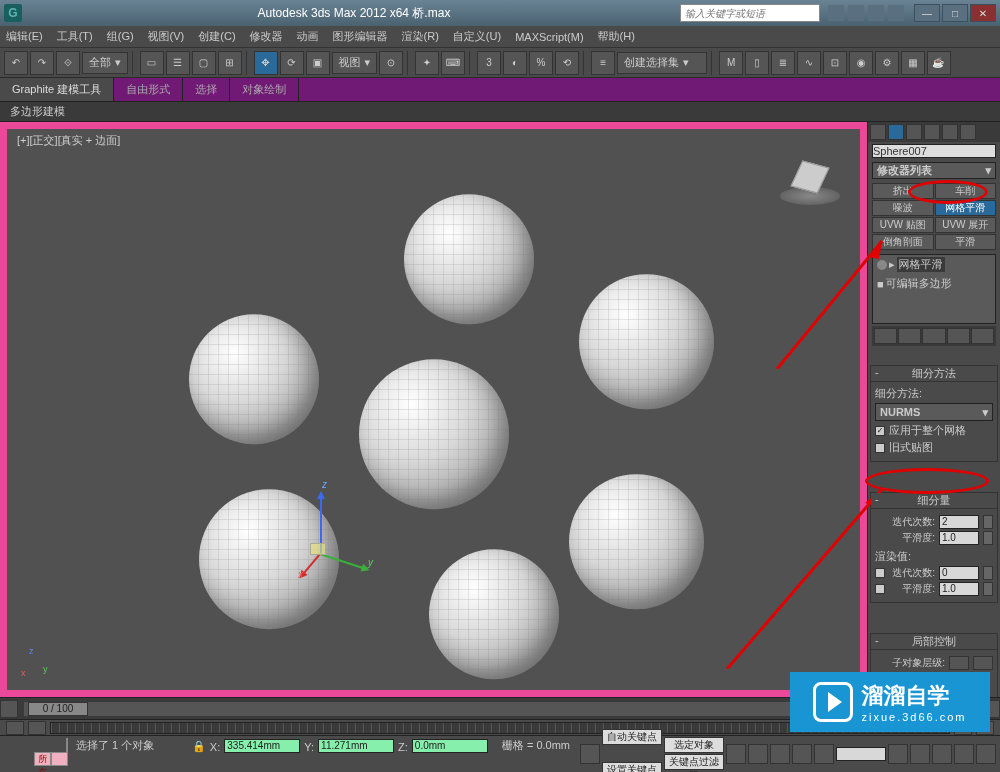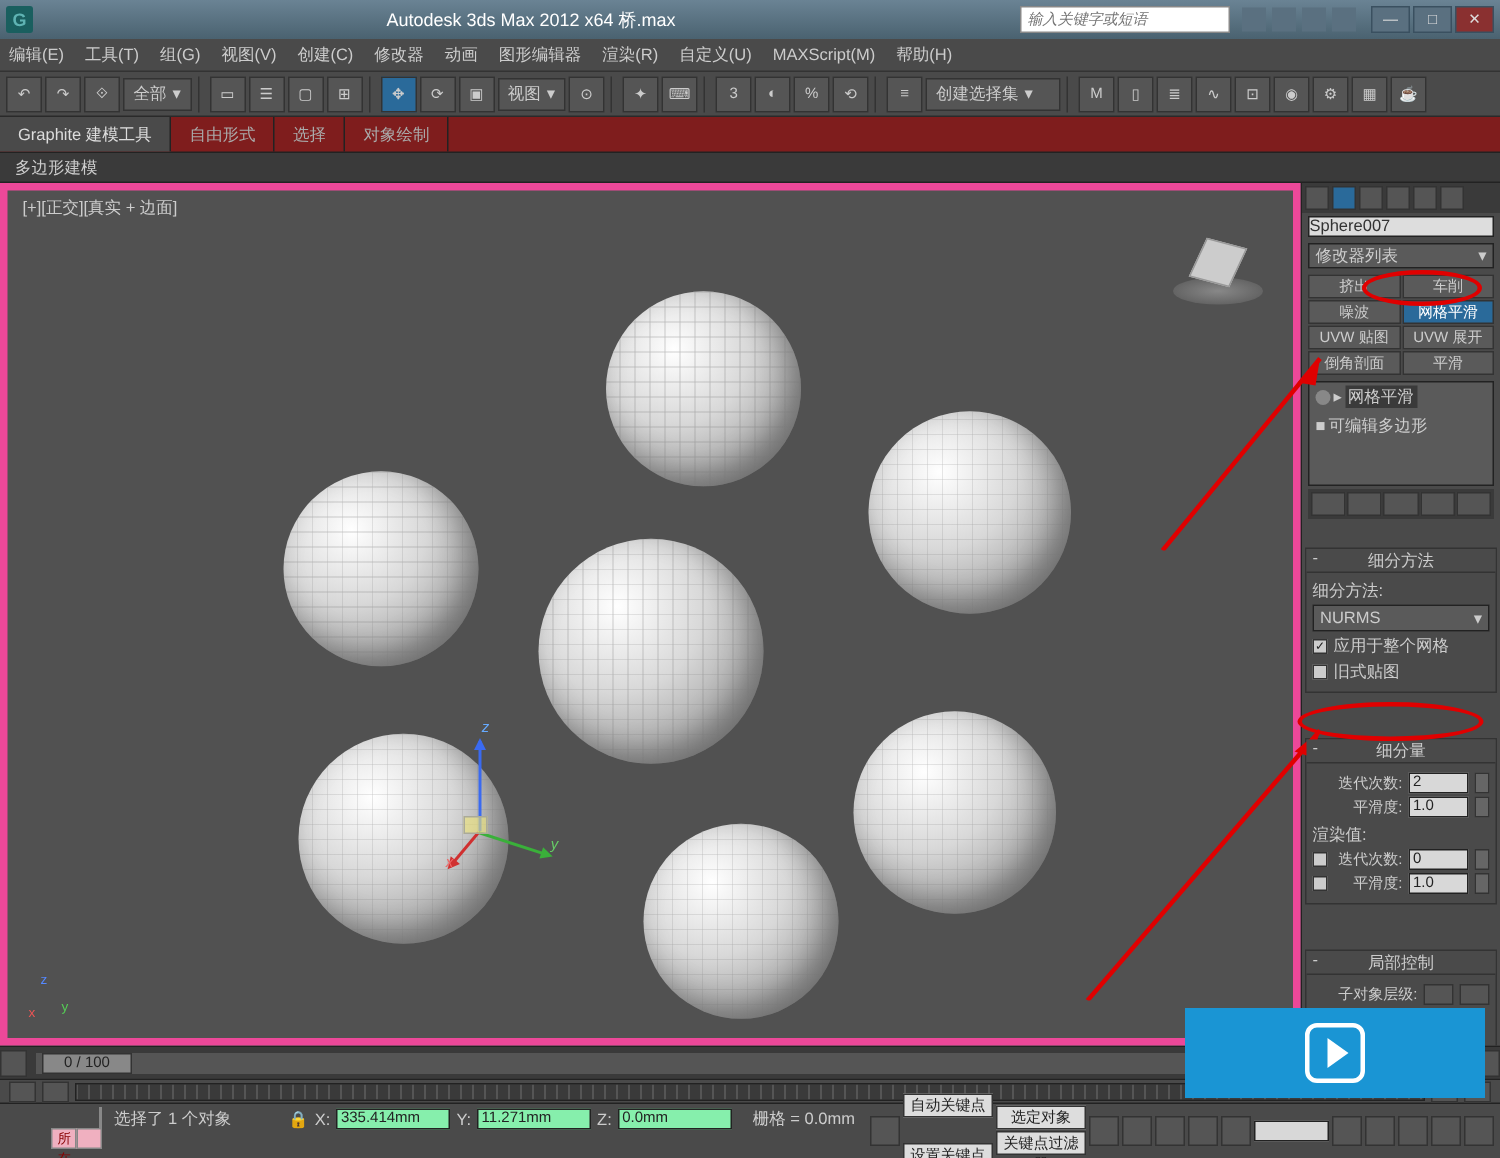--- a/index.html
+++ b/index.html
@@ -21,28 +21,28 @@
     .menubar span { cursor: default; }
     
     
     .toolbar { height: 30px; background: #4a4a4a; border-bottom: 1px solid #2a2a2a; display: flex; align-items: center; padding: 0 4px; gap: 2px; }
     .tbtn { width: 24px; height: 24px; background: #555; border: 1px solid #333; display: flex; align-items: center; justify-content: center; color: #ccc; font-size: 10px; }
     .tbtn.active { background: #2a6a9a; }
     .tsep { width: 4px; height: 24px; border-left: 1px solid #333; margin: 0 2px; }
     .tdrop { height: 22px; background: #555; border: 1px solid #333; padding: 0 6px; color: #ccc; display: flex; align-items: center; gap: 4px; }
     
     
-    .ribbon { height: 24px; background: #7f1d1d; border-bottom: 1px solid #222; display: flex; align-items: stretch; }
+    .ribbon { height: 24px; background: #701a75; border-bottom: 1px solid #222; display: flex; align-items: stretch; }
     .ribbon .rtab { padding: 4px 12px; color: #aaa; border-right: 1px solid #222; display:flex;align-items:center; }
     .ribbon .rtab.active { background: #4a4a4a; color: #ddd; }
     .subribbon { height: 20px; background: #3a3a3a; color: #ccc; padding: 2px 10px; border-bottom: 1px solid #222; }
     
     
     .main { display: flex; height: 575px; }
-    .viewport { flex: 1; background: #515151; position: relative; border: 5px solid #ec4899; }
+    .viewport { flex: 1; background: #515151; position: relative; border: 7px solid #ec4899; }
     .vplabel { position: absolute; top: 4px; left: 10px; color: #ccc; font-size: 11px; }
     .viewcube { position: absolute; top: 20px; right: 20px; width: 60px; height: 60px; }
     .viewcube .disc { width: 60px; height: 18px; background: radial-gradient(ellipse, #888, #555); border-radius: 50%; position: absolute; bottom: 4px; }
     .viewcube .cube { width: 28px; height: 28px; background: #ccc; position: absolute; top: 14px; left: 16px; transform: rotate(15deg) skew(-10deg); border: 1px solid #999; }
     
     .spheres { position: absolute; top: 50%; left: 50%; transform: translate(-50%, -48%); width: 600px; height: 460px; }
     .sphere { position: absolute; border-radius: 50%; background: radial-gradient(circle at 35% 30%, #fff, #d8d8d8 40%, #a8a8a8 70%, #888); box-shadow: inset -8px -8px 20px rgba(0,0,0,0.3); }
     .sphere::before { content:""; position:absolute; inset:0; border-radius:50%; background: repeating-linear-gradient(0deg, transparent 0 9px, rgba(120,120,120,0.35) 9px 10px), repeating-linear-gradient(90deg, transparent 0 9px, rgba(120,120,120,0.35) 9px 10px); opacity:0.5; }
     .gizmo { position: absolute; top: 72%; left: 32%; width: 80px; height: 80px; }
     .axis { position: absolute; }
@@ -59,21 +59,21 @@
     .worldaxis .wa { position: absolute; font-size: 9px; }
     
     .arrow-annot { position: absolute; pointer-events: none; }
     
     
     .rpanel { width: 133px; background: #4a4a4a; border-left: 1px solid #222; display: flex; flex-direction: column; overflow: hidden; }
     .rtabs { height: 22px; background: #3a3a3a; display: flex; gap: 2px; padding: 2px; align-items:center; }
     .rtabs .ricon { width: 16px; height: 16px; background: #555; border: 1px solid #333; }
     .rtabs .ricon.active { background: #2a6a9a; }
     .rinput { margin: 2px 4px; height: 18px; background: #ddd; border: 1px solid #222; padding: 0 0; color: #333; }
-    .rdrop { margin: 2px 4px; height: 18px; background: #5a5a5a; border: 1px solid #222; padding: 0 4px; color: #ccc; display:flex; align-items:center; justify-content:space-between; }
+    .rdrop { margin: 2px 4px; height: 18px; background: #5a5a5a; border: 1px solid #222; padding: 0 4px; color: #ccc; display:flex; align-items:center; justify-content:space-between;font-weight:bold; }
     .rgrid { display: grid; grid-template-columns: 1fr 1fr; gap: 1px; margin: 2px 4px; }
     .rgrid .cell { background: #5a5a5a; border: 1px solid #333; height: 16px; font-size: 10px; color: #ccc; display:flex;align-items:center;justify-content:center; }
     .rgrid .cell.hl { background: #2a6a9a; color: #fff; }
     .rstack { margin: 2px 4px; background: #5a5a5a; border: 1px solid #222; min-height: 70px; }
     .rstack .item { padding: 2px 4px; color: #ccc; display:flex; align-items:center; gap:2px; }
     .rstack .item .eye { width: 10px; height: 10px; background: #888; border-radius: 50%; }
     .rstack .item.sel .label { background: #3a3a3a; padding: 0 2px; }
     .rstackbtns { margin: 0 4px 4px; display: flex; gap: 1px; background:#3a3a3a; padding:2px; }
     .rstackbtns .sb { flex:1; height: 16px; background: #555; border: 1px solid #333; }
     
@@ -418,13 +418,17 @@
     <div class="rbtn"></div>
     <div class="rbtn"></div>
     <div class="rbtn"></div>
     <div class="rbtn"></div>
     <div class="rbtn"></div>
   </div>
 </div>
 
 <div class="watermark">
   <div class="wicon"></div>
+  <div class="wtext">
+    <div class="big">溜溜自学</div>
+    <div class="small">zixue.3d66.com</div>
+  </div>
 </div>
 
 </body></html>

